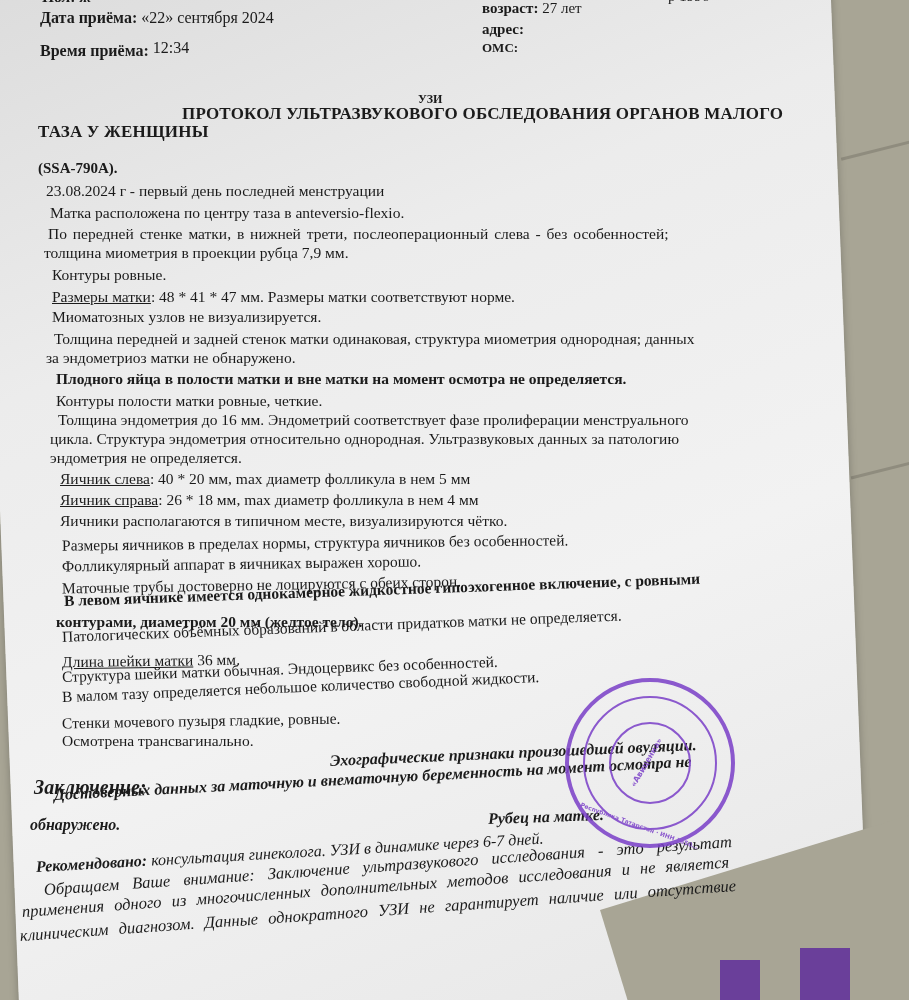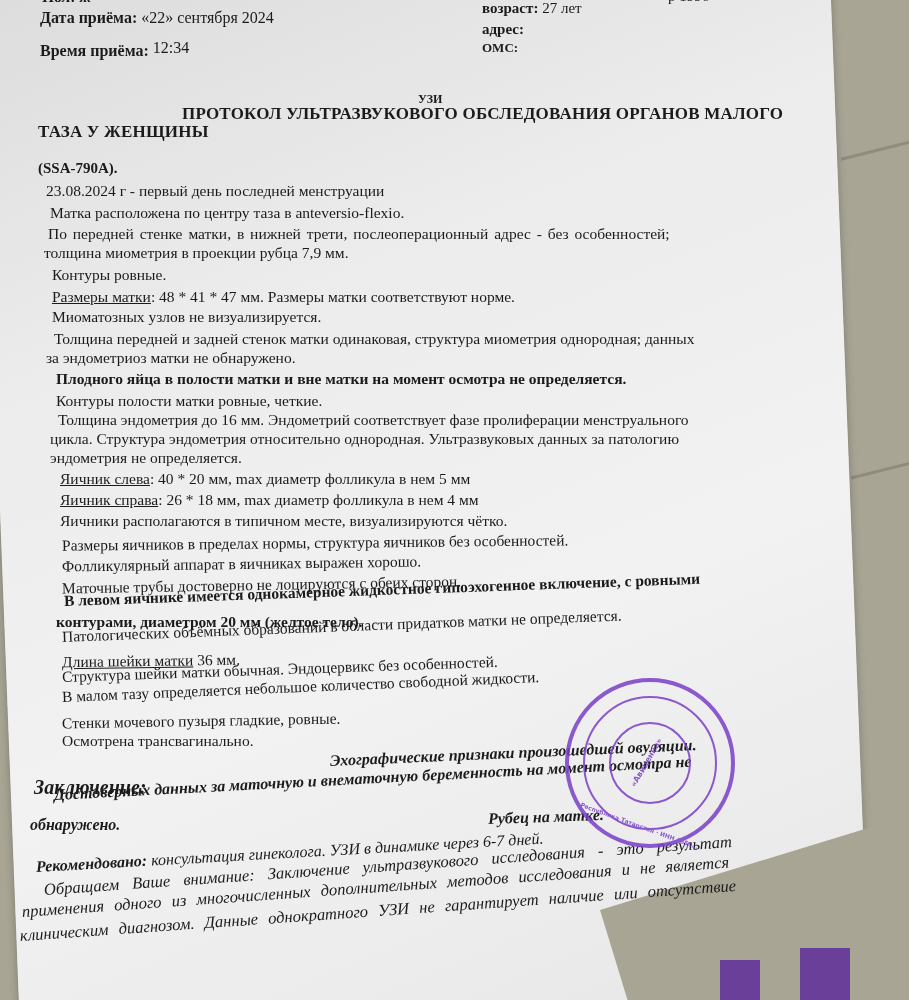--- a/index.html
+++ b/index.html
@@ -72,21 +72,21 @@
   <div class="line b" style="left:482px;top:40px;font-size:13px;">ОМС:</div>
   <div class="line" style="left:668px;top:-12px;font-size:15px;">р 1996</div>
 
   <div class="line b" style="left:418px;top:92px;font-size:12px;">УЗИ</div>
   <div class="line title" style="left:182px;top:104px;">ПРОТОКОЛ УЛЬТРАЗВУКОВОГО ОБСЛЕДОВАНИЯ ОРГАНОВ МАЛОГО</div>
   <div class="line title" style="left:38px;top:122px;">ТАЗА У ЖЕНЩИНЫ</div>
   <div class="line b" style="left:38px;top:160px;font-size:15px;">(SSA-790A).</div>
 
   <div class="line" style="left:46px;top:182px;">23.08.2024 г  - первый день последней менструации</div>
   <div class="line" style="left:50px;top:204px;">Матка расположена по центру таза в anteversio-flexio.</div>
-  <div class="line" style="left:48px;top:225px;word-spacing:2px;">По передней стенке матки, в нижней трети, послеоперационный адрес - без особенностей;</div>
+  <div class="line" style="left:48px;top:225px;word-spacing:2px;">По передней стенке матки, в нижней трети, послеоперационный слева - без особенностей;</div>
   <div class="line" style="left:44px;top:244px;">толщина миометрия в проекции рубца  7,9 мм.</div>
   <div class="line" style="left:52px;top:266px;">Контуры ровные.</div>
   <div class="line" style="left:52px;top:288px;">
     <span class="u">Размеры матки</span><span>:  48 * 41 * 47  мм. Размеры матки соответствуют норме.</span>
   </div>
   <div class="line" style="left:52px;top:308px;">Миоматозных узлов не визуализируется.</div>
   <div class="line" style="left:54px;top:330px;">Толщина передней и задней стенок матки одинаковая, структура миометрия однородная; данных</div>
   <div class="line" style="left:46px;top:349px;">за эндометриоз матки не обнаружено.</div>
   <div class="line" style="left:56px;top:392px;">Контуры полости матки ровные, четкие.</div>
   <div class="line b" style="left:56px;top:370px;">Плодного яйца в полости матки и вне матки на момент осмотра не определяется.</div>

